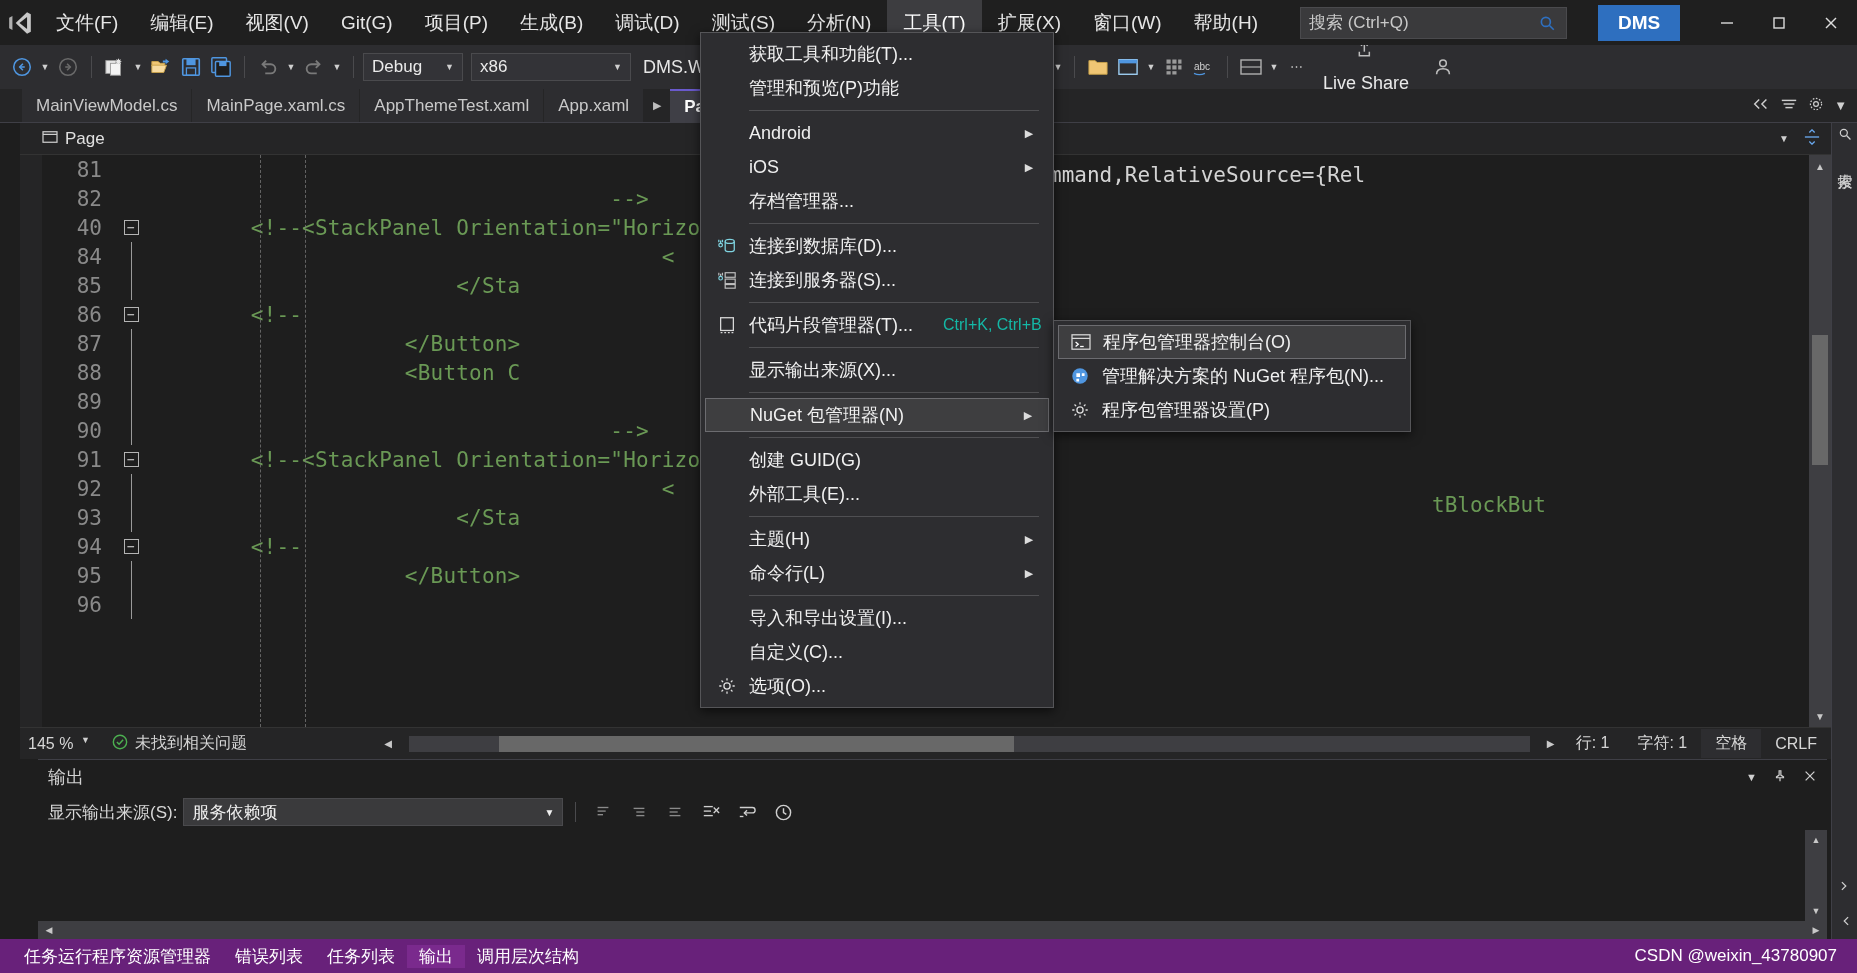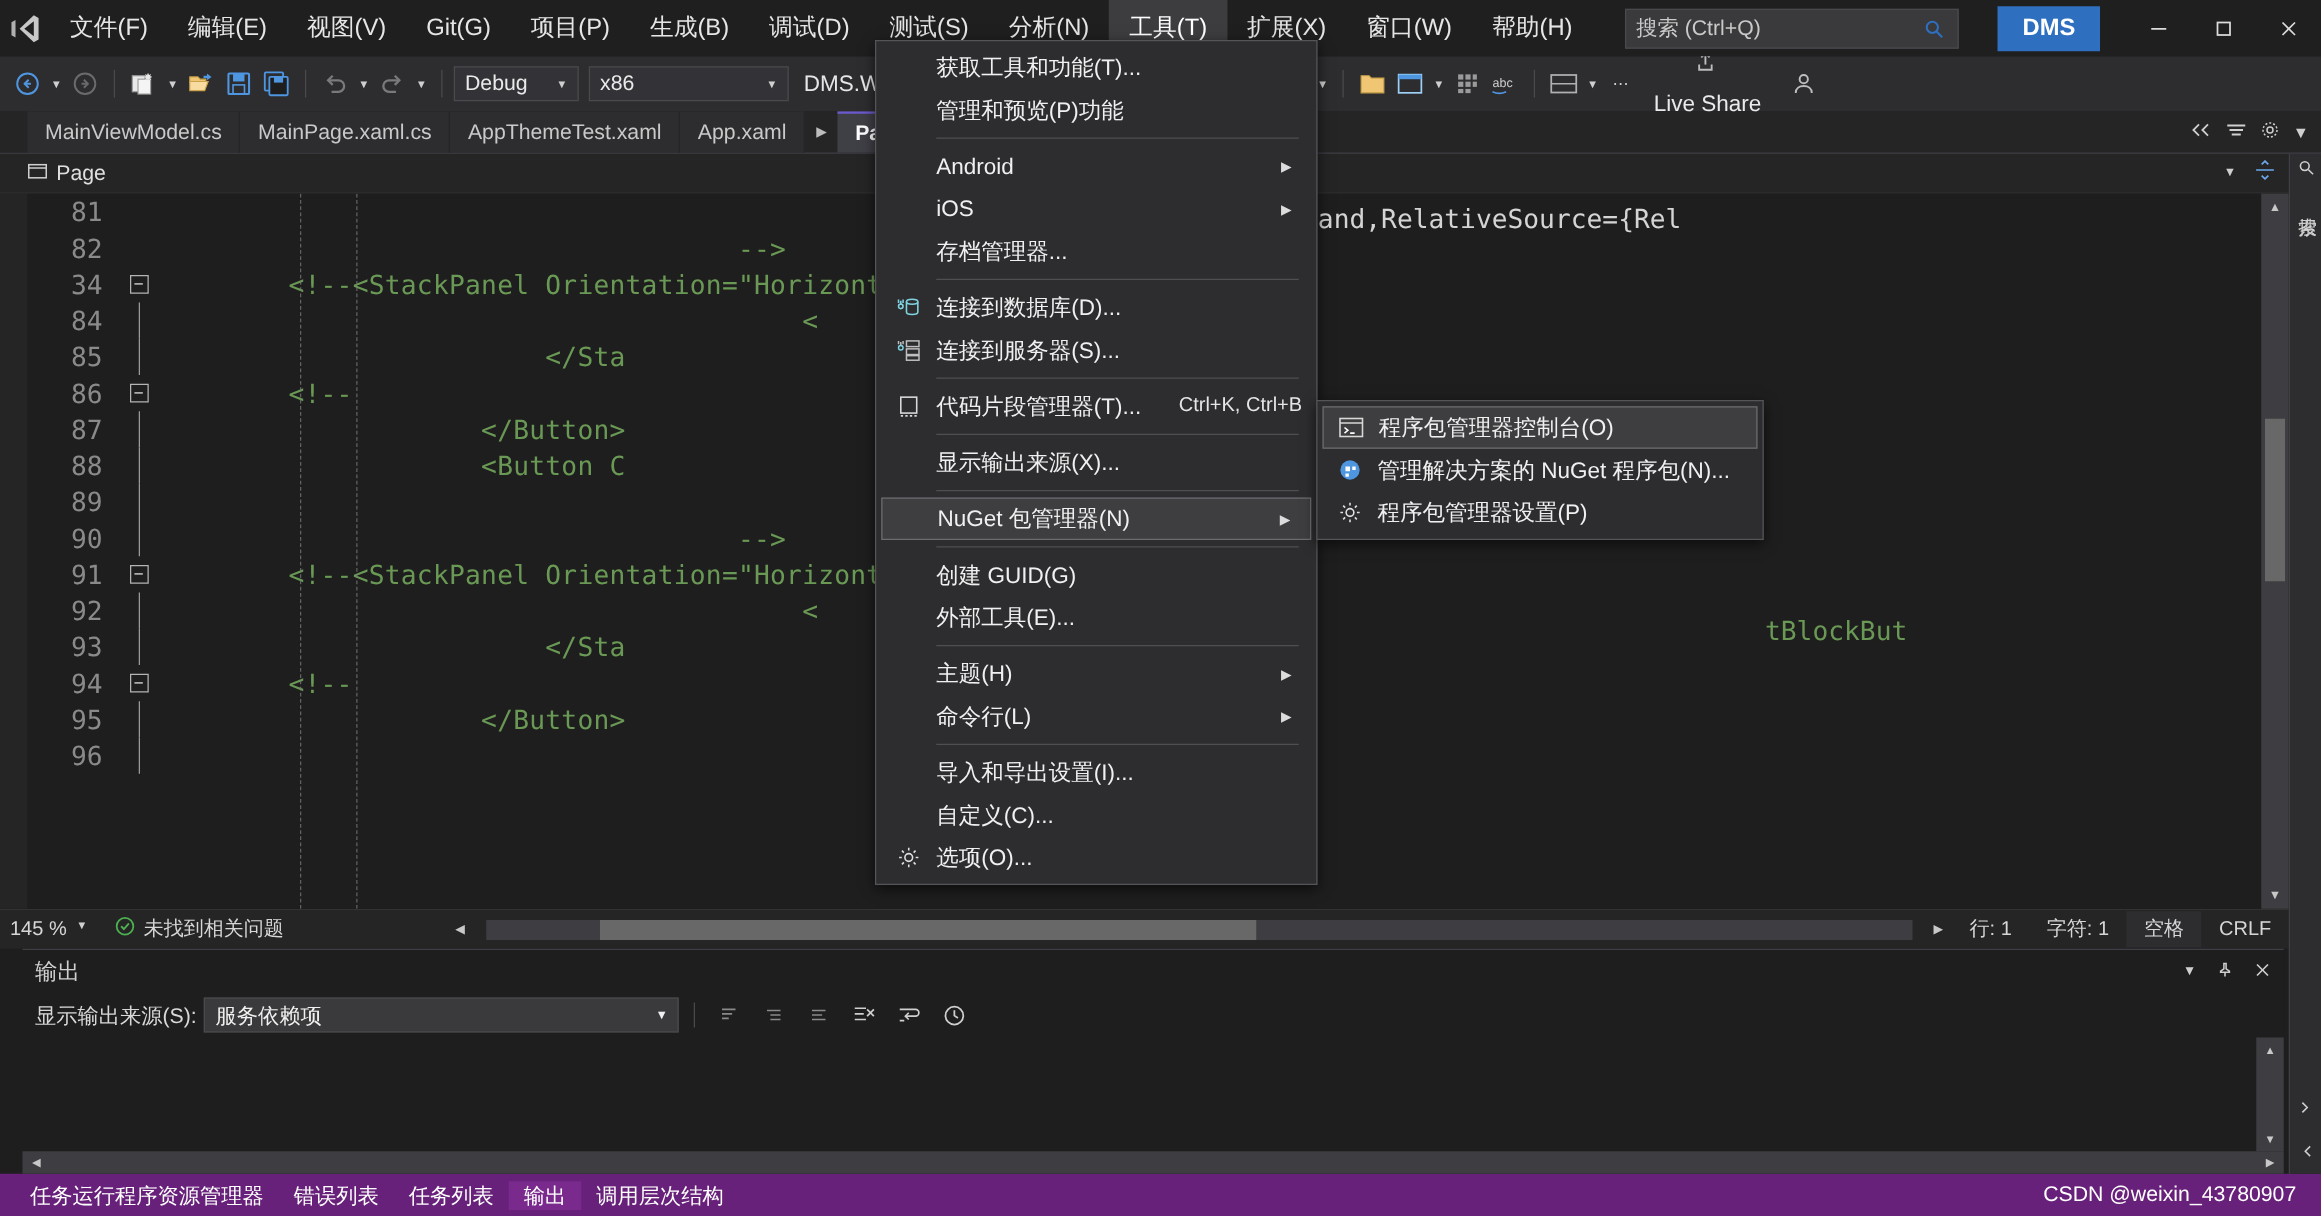--- a/index.html
+++ b/index.html
@@ -69,21 +69,21 @@
     padding:0 14px; display:flex; align-items:center; font-size:17px; color:#c9c9c9;
     background:#2d2d30; border-right:1px solid #252526; white-space:nowrap;
   }
   .tab.active { background:#3f3f46; color:#ffffff; border-top:2px solid #6a5acd; font-weight:bold; }
   .tab .pin, .tab .x { margin-left:10px; color:#d4d4d4; font-size:15px; }
   .tab-overflow { width:26px; display:flex; align-items:center; justify-content:center; color:#bdbdbd; font-size:11px; }
   .tabstrip-right { margin-left:auto; display:flex; align-items:center; gap:10px; padding:0 10px; color:#cfcfcf; font-size:13px; }
 
   
   .main { flex:1; display:flex; min-height:0; position:relative; }
-  .editor-col { flex:1; display:flex; flex-direction:column; min-width:0; }
+  .editor-col { flex:1; display:flex; flex-direction:column; min-width:0;padding-left:20px; }
 
   .crumbbar {
     height:32px; flex:0 0 32px; background:#252526; display:flex; align-items:center;
     padding-left:22px; gap:8px; border-bottom:1px solid #333;
   }
   .crumb { font-size:17px; color:#e0e0e0; display:flex; align-items:center; gap:7px; }
   .crumbbar-right { margin-left:auto; display:flex; align-items:center; gap:14px; padding-right:10px; color:#cfcfcf; }
 
   .editor-wrap { flex:1; display:flex; min-height:0; position:relative; background:#1e1e1e; }
   .selmargin { width:22px; background:#252526; flex:0 0 22px; }
@@ -155,21 +155,21 @@
 
   
   .menu-popup {
     position:absolute; background:#2d2d30; border:1px solid #555558;
     box-shadow:0 3px 10px rgba(0,0,0,.6); z-index:200; padding:4px 4px;
   }
   .mi { height:34px; display:flex; align-items:center; padding:0 8px 0 0; font-size:18px; color:#f0f0f0; white-space:nowrap; }
   .mi.hl { background:#3e3e40; border:1px solid #6c6c70; }
   .mi-ico { width:44px; display:flex; align-items:center; justify-content:center; flex:0 0 44px; }
   .mi-label { flex:1; }
-  .mi-accel { color:#e5e5e5; font-size:16px; padding-left:30px; }
+  .mi-accel { color:#14b8a6; font-size:16px; padding-left:30px; }
   .mi-arrow { width:24px; text-align:center; color:#dcdcdc; font-size:11px; }
   .mi-sep { height:1px; background:#4f4f52; margin:5px 10px 5px 44px; }
 
   #tools-menu { left:700px; top:32px; width:354px; }
   #nuget-submenu { left:1053px; top:320px; width:358px; }
 </style>
 </head>
 <body>
 
 <div class="app">
@@ -471,21 +471,21 @@
                 <div class="lnum">81</div>
                 <div class="fold"></div>
                 <div class="code-text"></div>
               </div>
               <div class="code-line">
                 <div class="lnum">82</div>
                 <div class="fold"></div>
                 <div class="code-text">                                    --&gt;</div>
               </div>
               <div class="code-line">
-                <div class="lnum">34</div>
+                <div class="lnum">40</div>
                 <div class="fold">
                   <div class="fold-box">−</div>
                 </div>
                 <div class="code-text">        &lt;!--&lt;StackPanel Orientation="Horizont</div>
               </div>
               <div class="code-line">
                 <div class="lnum">84</div>
                 <div class="fold">
                   <div class="fold-line"></div>
                 </div>

